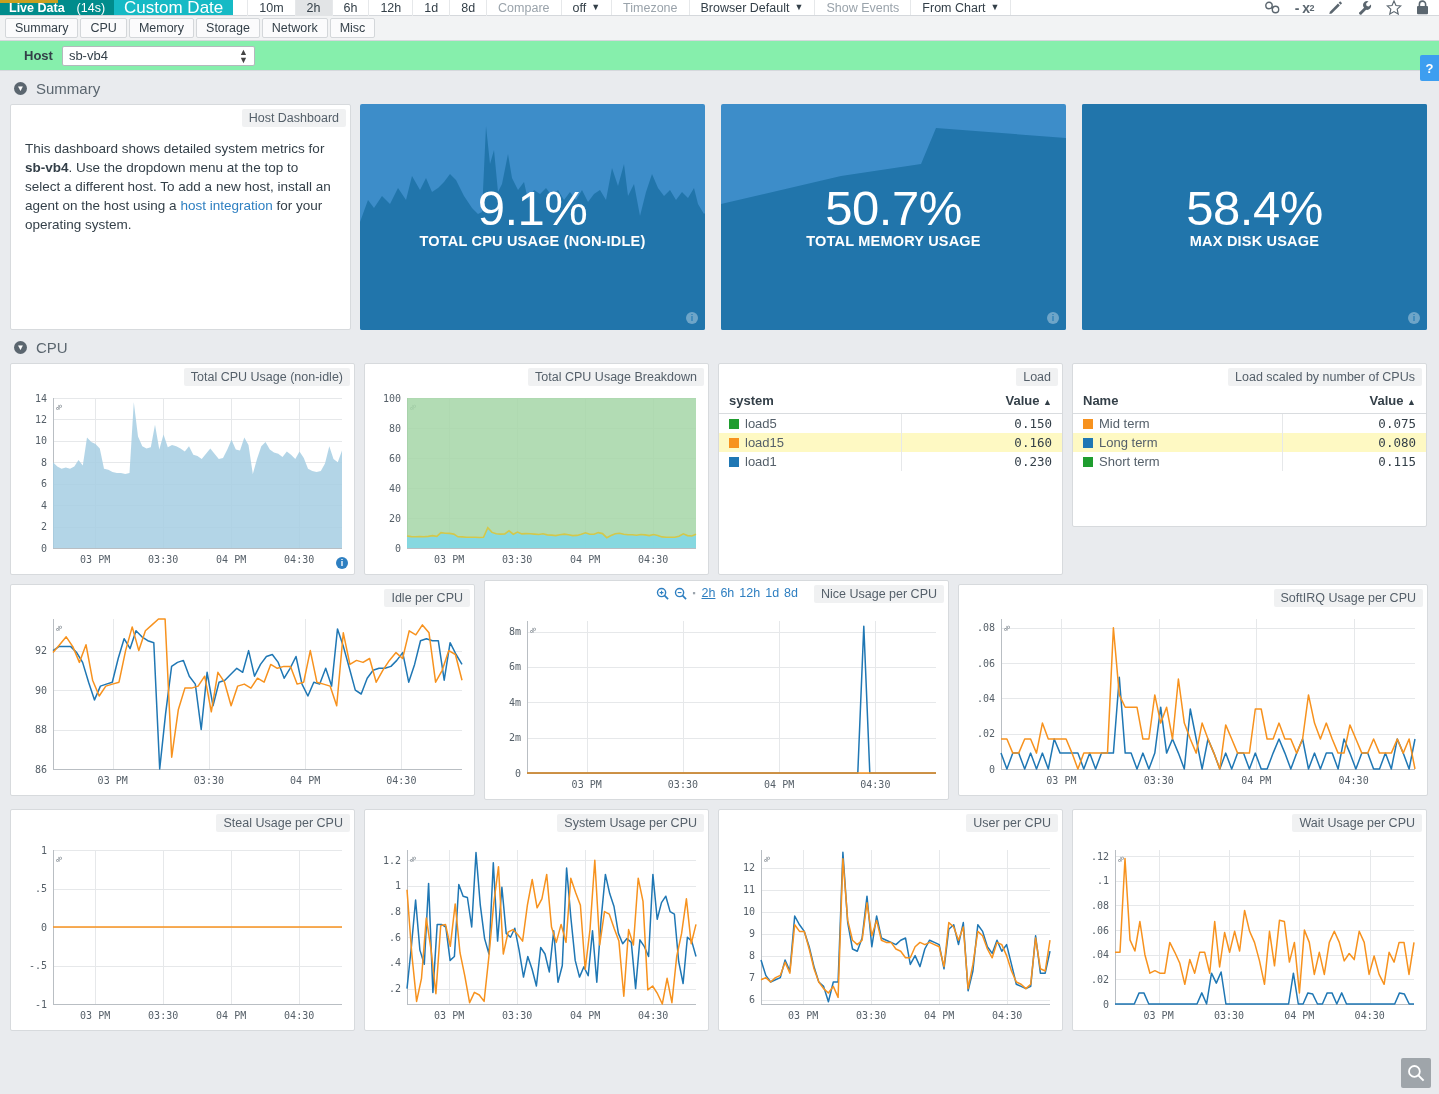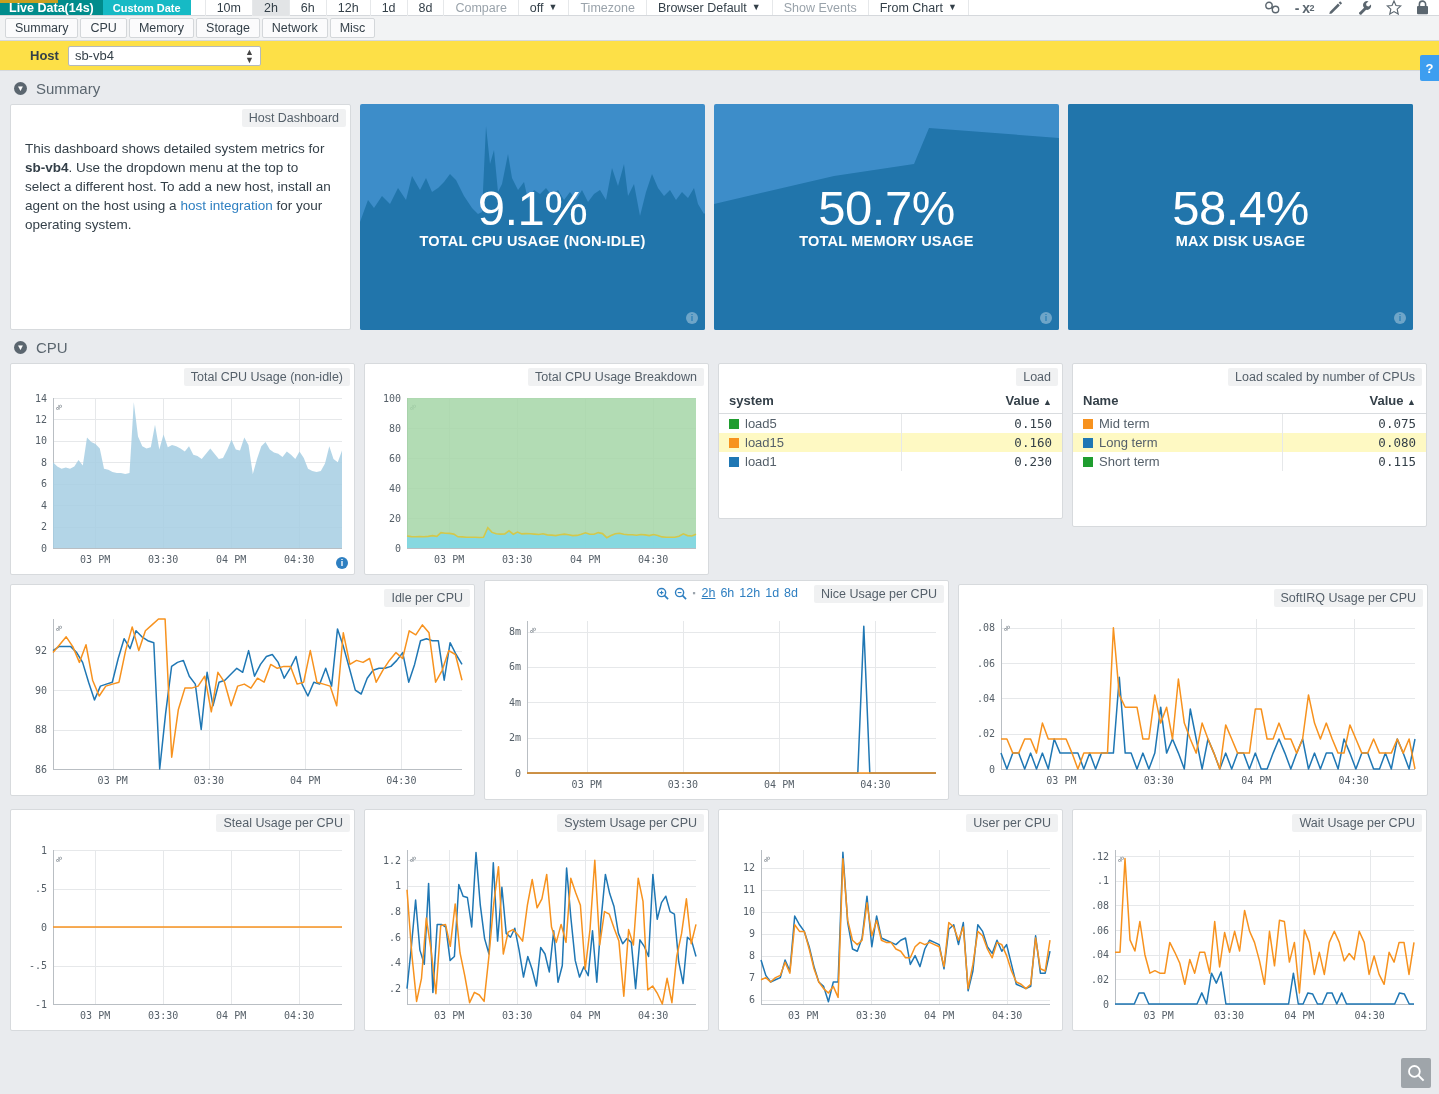--- a/index.html
+++ b/index.html
@@ -15,28 +15,28 @@
   }
   
   .topbar {
     height: 16px; background:#fff; display:flex; align-items:stretch;
     border-bottom:1px solid #d5d8dc; position:relative;
   }
   .live-data {
     background:#008c8c; color:#fff; display:flex; align-items:center;
     padding:0 9px; font-size:12.5px; font-weight:bold; position:relative;
   }
-  .live-data .secs { font-weight:bold; margin-left:0; }
+  .live-data .secs { font-weight:normal; margin-left:12px; }
   .live-data:before{
     content:""; position:absolute; left:0; top:0; width:58px; height:3px;
     background:#c8a020;
   }
   .custom-date {
     background:#16bac5; color:#fff; display:flex; align-items:center;
-    padding:0 10px; font-size:11px; font-weight:bold;
+    padding:0 10px; font-size:17px; font-weight:normal;
   }
   .range-group { display:flex; align-items:stretch; margin-left:14px; }
   .range-btn {
     display:flex; align-items:center; padding:8px 11px; font-size:12.5px;
     color:#333f48; border-right:1px solid #e6e8ea; cursor:pointer;
   }
   .range-btn:first-child { border-left:1px solid #e6e8ea; }
   .range-btn.active { background:#e2e4e6; }
   .tb-item {
     display:flex; align-items:center; padding:0 11px; font-size:12.5px;
@@ -53,22 +53,22 @@
   .tabbar {
     height:25px; background:#f2f3f4; display:flex; align-items:center;
     padding-left:5px; border-bottom:1px solid #d5d8dc;
   }
   .tab {
     font-size:12.5px; color:#333f48; padding:2px 9px; margin-right:2px;
     border:1px solid #d4d7da; background:#fbfbfc; border-radius:2px; cursor:pointer;
   }
   
   .hostbar {
-    height:30px; background:#fde047; display:flex; align-items:center;
-    padding-left:30px; border-bottom:1px solid #d5d8dc;
+    height:30px; background:#86efac; display:flex; align-items:center;
+    padding-left:24px; border-bottom:1px solid #d5d8dc;
   }
   .host-label { font-weight:bold; font-size:13px; margin-right:9px; }
   .host-select {
     width:193px; height:20px; background:#fff; border:1px solid #b4b9bd; border-radius:2px;
     display:flex; align-items:center; padding:0 6px; font-size:13px; position:relative;
     cursor:pointer;
   }
   .host-select .spin { position:absolute; right:6px; font-size:9px; line-height:8px; text-align:center; color:#444;}
   
   .section-head {
@@ -259,21 +259,21 @@
   <span>Summary</span>
 </div>
 
 <div class="row">
   <div class="panel text-panel">
     <div class="panel-title">Host Dashboard</div>
     <p>
       <span>This dashboard shows detailed system metrics for </span><b>sb-vb4</b><span>. Use the dropdown menu at the top to select a different host. To add a new host, install an agent on the host using a </span><a href="#">host integration</a><span> for your operating system.</span>
     </p>
   </div>
-  <div id="tiles" style="display:flex; gap:9px;">
+  <div id="tiles" style="display:flex; gap:16px;">
       <div class="tile">
         <svg viewBox="0 0 345 226" preserveAspectRatio="none">
           <path d="M0,118 L0,118 L8,96 L14,104 L22,92 L30,100 L38,84 L46,96 L52,72 L60,86 L66,74 L72,88 L78,84 L84,78 L90,70 L96,76 L104,92 L112,104 L118,110 L122,108 L126,22 L130,60 L134,46 L138,88 L142,80 L148,50 L152,74 L158,86 L164,78 L168,96 L174,86 L180,90 L186,84 L192,92 L198,86 L204,96 L210,88 L216,96 L222,86 L228,98 L234,90 L240,86 L246,96 L252,64 L258,82 L264,60 L268,92 L274,80 L280,112 L286,88 L292,70 L298,84 L304,92 L310,86 L316,96 L322,88 L328,94 L334,84 L338,100 L344,110 L350,104 L356,96 L362,74 L368,92 L374,86 L380,78 L386,92 L392,70 L398,84 L404,78 L410,92 L416,86 L422,80 L428,92 L434,74 L440,86 L445,78 L445,226 L0,226 Z" fill="#2175ab"></path>
         </svg>
         <div class="vals">
           <div class="big">9.1%</div>
           <div class="cap">TOTAL CPU USAGE (NON-IDLE)</div>
         </div>
         <div class="info">i</div>
       </div>
@@ -373,21 +373,21 @@
           <text x="220.16" y="199" text-anchor="middle">04 PM</text>
           <text x="288.16" y="199" text-anchor="middle">04:30</text>
         </g>
         <path d="M42,184 L42.0,34.0 L46.3,34.0 L50.5,34.0 L54.8,34.0 L59.0,34.0 L63.3,34.0 L67.5,34.0 L71.8,34.0 L76.0,34.0 L80.3,34.0 L84.5,34.0 L88.8,34.0 L93.0,34.0 L97.3,34.0 L101.5,34.0 L105.8,34.0 L110.0,34.0 L114.3,34.0 L118.5,34.0 L122.8,34.0 L127.0,34.0 L131.3,34.0 L135.5,34.0 L139.8,34.0 L144.0,34.0 L148.3,34.0 L152.5,34.0 L156.8,34.0 L161.0,34.0 L165.3,34.0 L169.5,34.0 L173.8,34.0 L178.0,34.0 L182.3,34.0 L186.5,34.0 L190.7,34.0 L195.0,34.0 L199.3,34.0 L203.5,34.0 L207.8,34.0 L212.0,34.0 L216.3,34.0 L220.5,34.0 L224.8,34.0 L229.0,34.0 L233.3,34.0 L237.5,34.0 L241.8,34.0 L246.0,34.0 L250.3,34.0 L254.5,34.0 L258.8,34.0 L263.0,34.0 L267.3,34.0 L271.5,34.0 L275.8,34.0 L280.0,34.0 L284.3,34.0 L288.5,34.0 L292.8,34.0 L297.0,34.0 L301.3,34.0 L305.5,34.0 L309.8,34.0 L314.0,34.0 L318.3,34.0 L322.5,34.0 L326.8,34.0 L331.0,34.0 L331,184 Z" fill="#a5d6a7" fill-opacity="0.85"></path>
         <path d="M42,184 L42.0,172.0 L46.3,172.6 L50.5,172.8 L54.8,172.6 L59.0,172.8 L63.3,172.4 L67.5,171.6 L71.8,172.3 L76.0,168.6 L80.3,169.2 L84.5,169.4 L88.8,170.1 L93.0,172.8 L97.3,172.9 L101.5,173.2 L105.8,173.3 L110.0,173.3 L114.3,173.5 L118.5,173.3 L122.8,163.6 L127.0,168.4 L131.3,169.8 L135.5,170.1 L139.8,169.9 L144.0,166.8 L148.3,170.2 L152.5,168.1 L156.8,169.9 L161.0,169.6 L165.3,169.8 L169.5,170.1 L173.8,170.5 L178.0,169.8 L182.3,170.9 L186.5,171.1 L190.7,171.6 L195.0,170.8 L199.3,170.1 L203.5,170.8 L207.8,171.6 L212.0,171.4 L216.3,170.2 L220.5,168.8 L224.8,170.2 L229.0,170.3 L233.3,168.6 L237.5,169.6 L241.8,173.7 L246.0,171.6 L250.3,169.8 L254.5,169.2 L258.8,170.2 L263.0,170.7 L267.3,170.8 L271.5,171.3 L275.8,170.5 L280.0,170.9 L284.3,171.6 L288.5,170.5 L292.8,171.4 L297.0,172.9 L301.3,173.2 L305.5,173.3 L309.8,173.2 L314.0,172.2 L318.3,169.8 L322.5,171.6 L326.8,172.0 L331.0,170.3 L331,184 Z" fill="#7ed7e8" fill-opacity="0.85"></path>
         <path d="M42.0,172.0 L46.3,172.6 L50.5,172.8 L54.8,172.6 L59.0,172.8 L63.3,172.4 L67.5,171.6 L71.8,172.3 L76.0,168.6 L80.3,169.2 L84.5,169.4 L88.8,170.1 L93.0,172.8 L97.3,172.9 L101.5,173.2 L105.8,173.3 L110.0,173.3 L114.3,173.5 L118.5,173.3 L122.8,163.6 L127.0,168.4 L131.3,169.8 L135.5,170.1 L139.8,169.9 L144.0,166.8 L148.3,170.2 L152.5,168.1 L156.8,169.9 L161.0,169.6 L165.3,169.8 L169.5,170.1 L173.8,170.5 L178.0,169.8 L182.3,170.9 L186.5,171.1 L190.7,171.6 L195.0,170.8 L199.3,170.1 L203.5,170.8 L207.8,171.6 L212.0,171.4 L216.3,170.2 L220.5,168.8 L224.8,170.2 L229.0,170.3 L233.3,168.6 L237.5,169.6 L241.8,173.7 L246.0,171.6 L250.3,169.8 L254.5,169.2 L258.8,170.2 L263.0,170.7 L267.3,170.8 L271.5,171.3 L275.8,170.5 L280.0,170.9 L284.3,171.6 L288.5,170.5 L292.8,171.4 L297.0,172.9 L301.3,173.2 L305.5,173.3 L309.8,173.2 L314.0,172.2 L318.3,169.8 L322.5,171.6 L326.8,172.0 L331.0,170.3" fill="none" stroke="#d4c84a" stroke-width="1.6"></path>
       </svg>
       <div class="panel-title">Total CPU Usage Breakdown</div>
     </div>
 
-  <div class="panel" style="width:345px;height:156px">
+  <div class="panel" style="width:345px;height:212px">
     <div class="panel-title">Load</div>
     <table class="tbl" id="tbl0">
         <thead>
           <tr>
             <th>system</th>
             <th class="right"><span>Value</span> <span style="font-size:9px">▲</span></th>
           </tr>
         </thead>
         <tbody>
           <tr class="">

